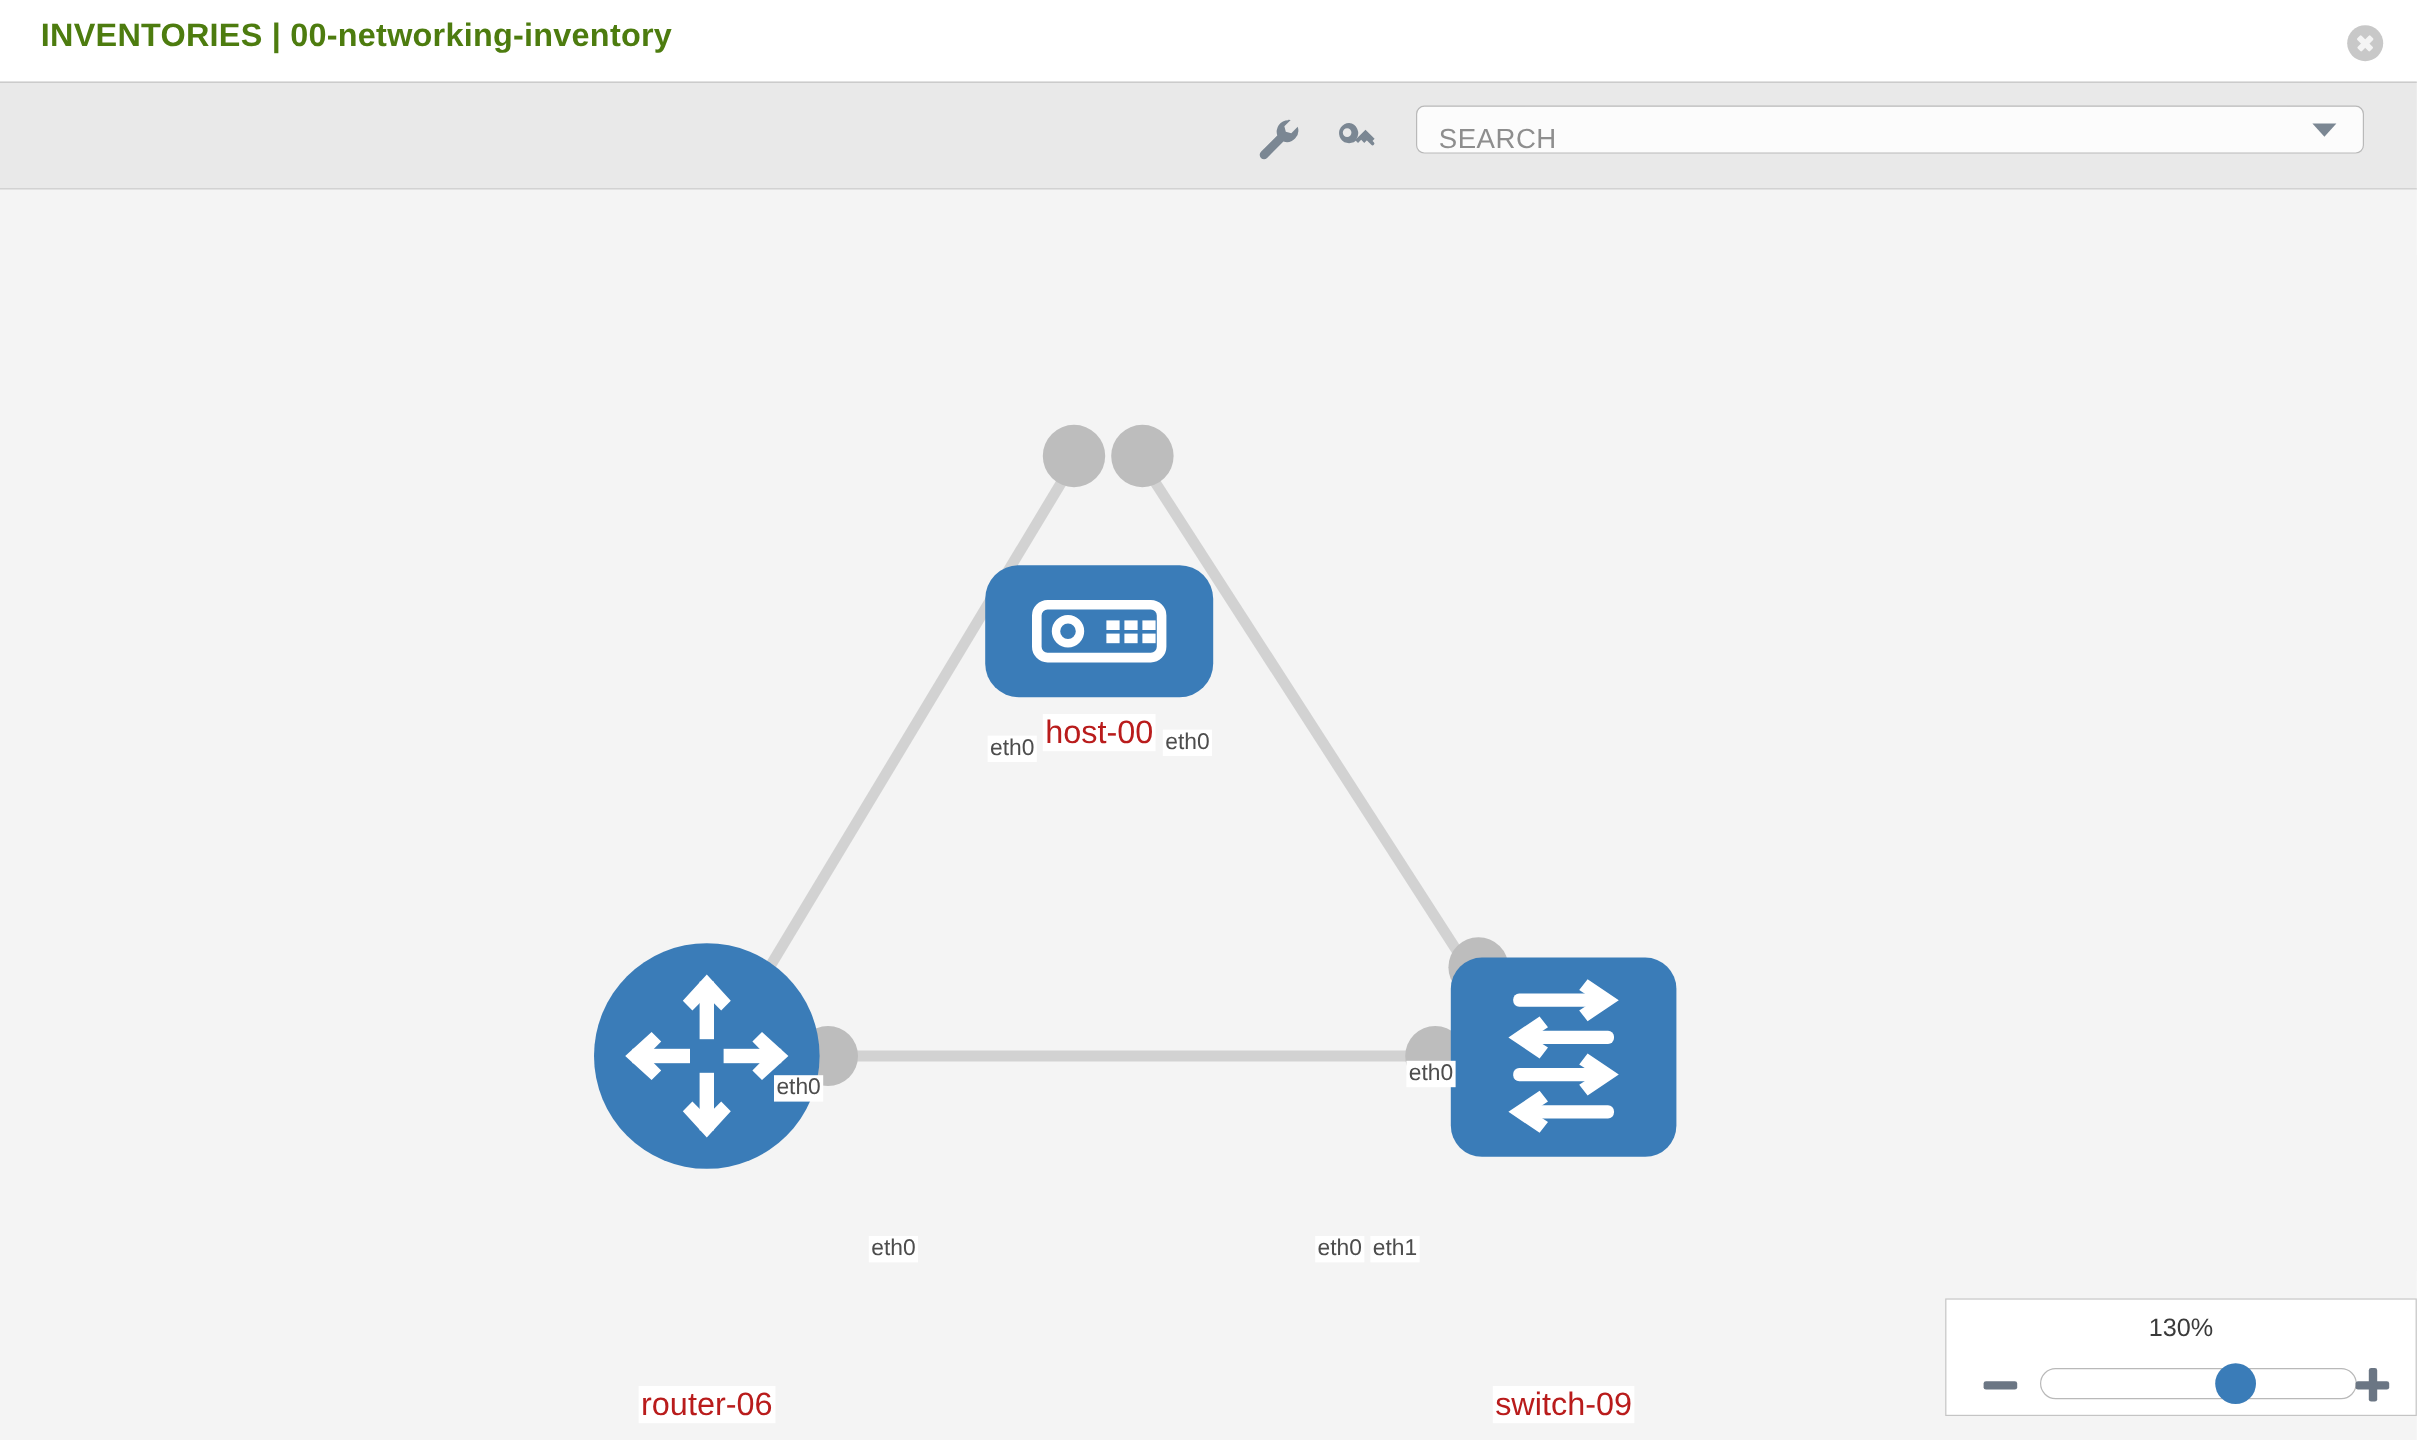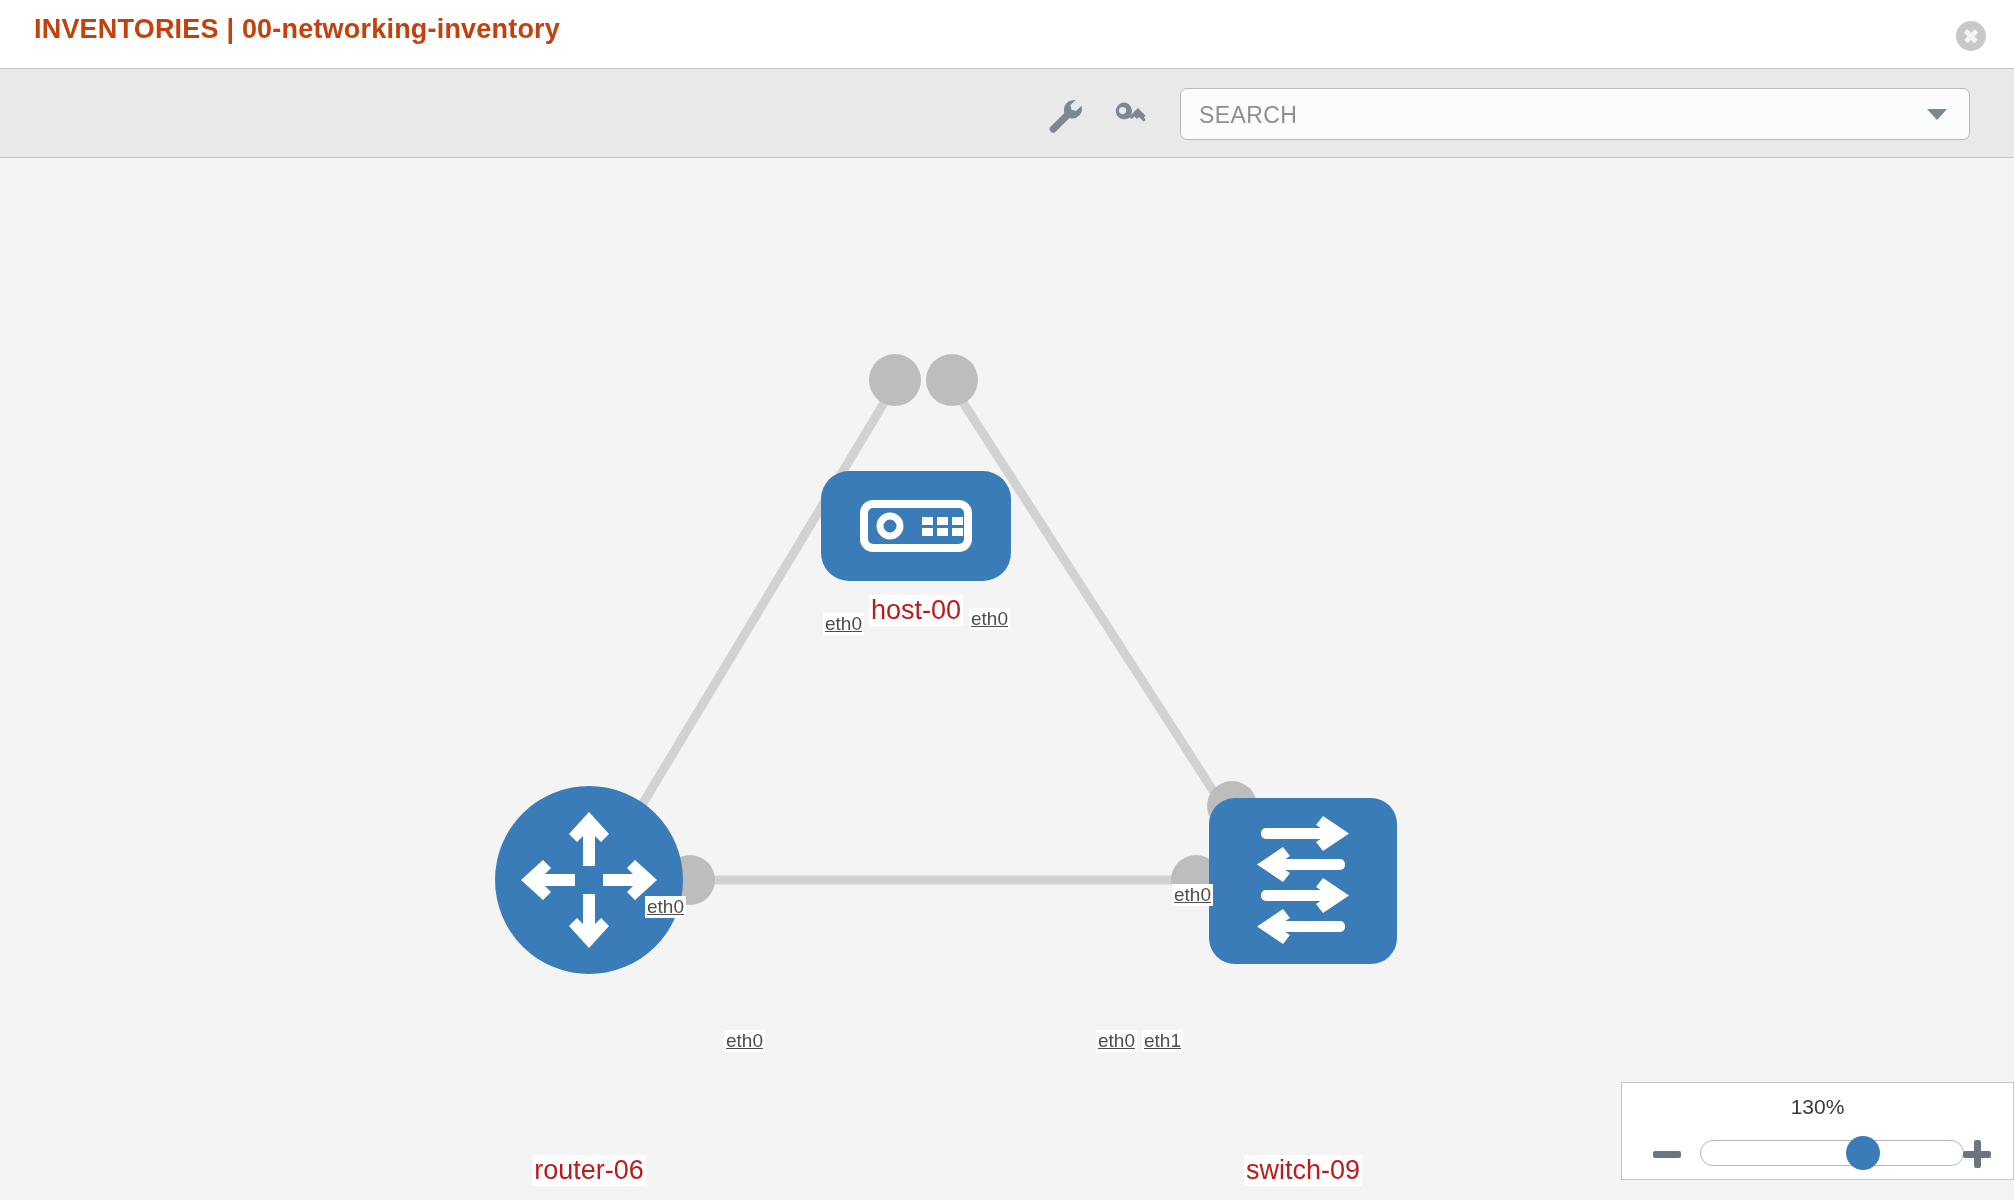--- a/index.html
+++ b/index.html
@@ -13,21 +13,21 @@
 
   
   .header {
     position: absolute; left: 0; top: 0;
     width: 2014px; height: 68px;
     background: #ffffff;
   }
   .page-title {
     position: absolute; left: 34px; top: 14px;
     font-size: 27px; font-weight: bold;
-    color: #c2410c;
+    color: #4d7c0f;
     letter-spacing: 0.2px;
     white-space: nowrap;
   }
   .close-btn {
     position: absolute; right: 28px; top: 21px;
     width: 30px; height: 30px;
     border-radius: 50%;
     background: #c8c8c8;
     cursor: pointer;
   }
@@ -70,21 +70,21 @@
   }
   .tool-icon {
     position: absolute; top: 26px;
     width: 40px; height: 40px; cursor: pointer;
   }
   .tool-icon.wrench { left: 1044px; }
   .tool-icon.key    { left: 1110px; }
 
   .search-box {
     position: absolute; left: 1180px; top: 19px;
-    width: 790px; height: 52px;
+    width: 790px; height: 40px;
     background: #fcfcfc;
     border: 1px solid #b9b9b9;
     border-radius: 7px;
     cursor: text;
   }
   .search-box .label {
     position: absolute; left: 18px; top: 13px;
     font-size: 23px; color: #8e8e8e; letter-spacing: 0.4px;
   }
 
@@ -105,21 +105,20 @@
     white-space: nowrap;
     transform: translateX(-50%);
     padding: 0 2px;
   }
   .iface-label {
     position: absolute;
     font-size: 19px; color: #4d4d4d;
     background: #ffffff;
     white-space: nowrap;
     padding: 0 2px;
-    text-decoration: underline;
   }
 
   
   .zoom-panel {
     position: absolute; left: 1621px; top: 1082px;
     width: 393px; height: 98px;
     background: #ffffff;
     border: 1px solid #c4c4c4;
   }
   .zoom-value {

